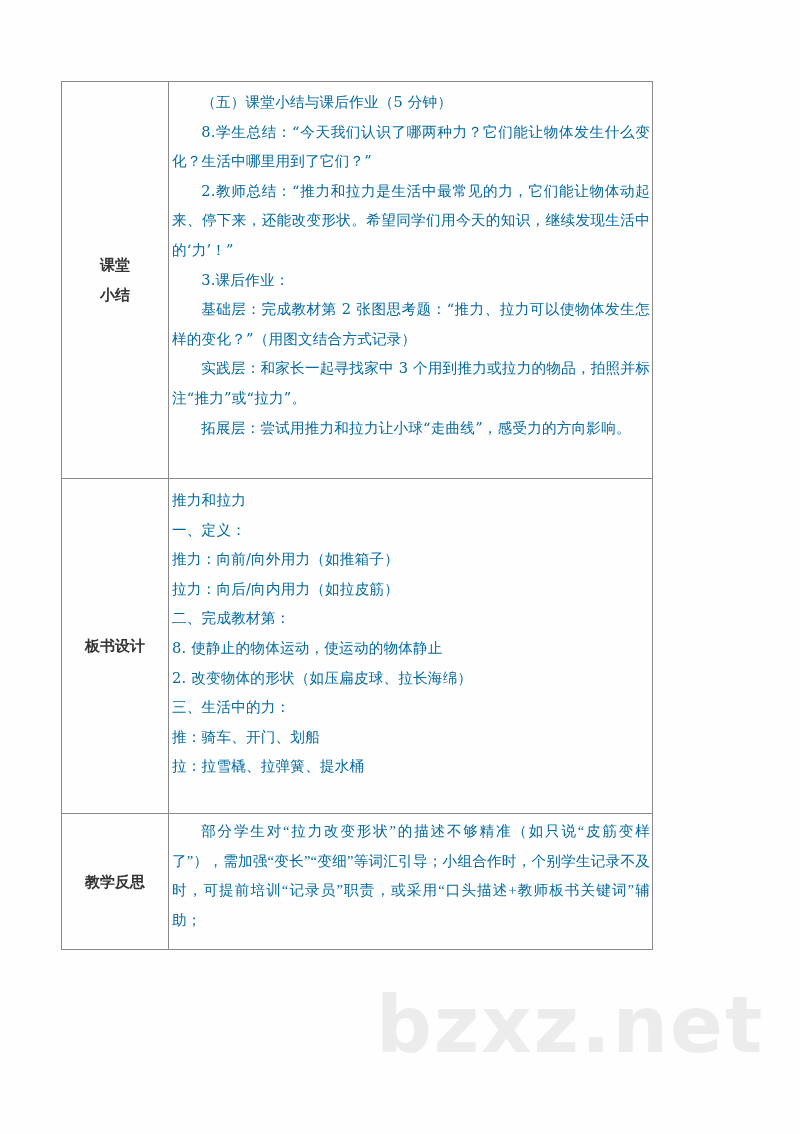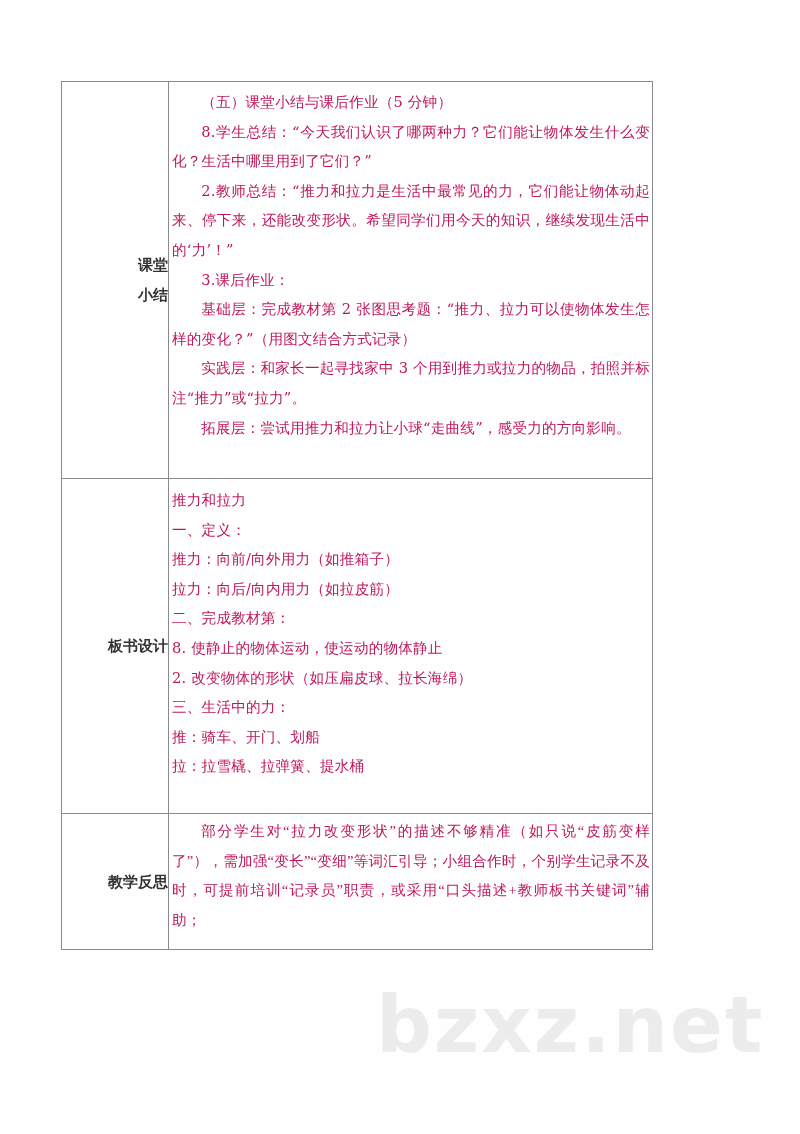--- a/index.html
+++ b/index.html
@@ -30,31 +30,31 @@
       table-layout: fixed;
     }
     table.lesson td {
       border: 1.5px solid #8a8a8a;
       vertical-align: top;
       padding: 0;
     }
     td.label-cell {
       width: 106px;
       vertical-align: middle !important;
-      text-align: right;
+      text-align: center;
       font-family: "DejaVu Sans", "Liberation Sans", sans-serif;
       font-weight: bold;
       font-size: 15px;
       color: #333;
       line-height: 30px;
     }
     td.content-cell {
       font-size: 14.6px;
       line-height: 29.6px;
-      color: #be185d;
+      color: #0369a1;
       padding: 5px 2px 2px 3px !important;
       letter-spacing: 0.2px;
     }
     .para {
       margin: 0;
       text-indent: 2em;
       text-align: justify;
     }
     .para.noindent { text-indent: 0; }
     .row-summary td { height: 389px; }

